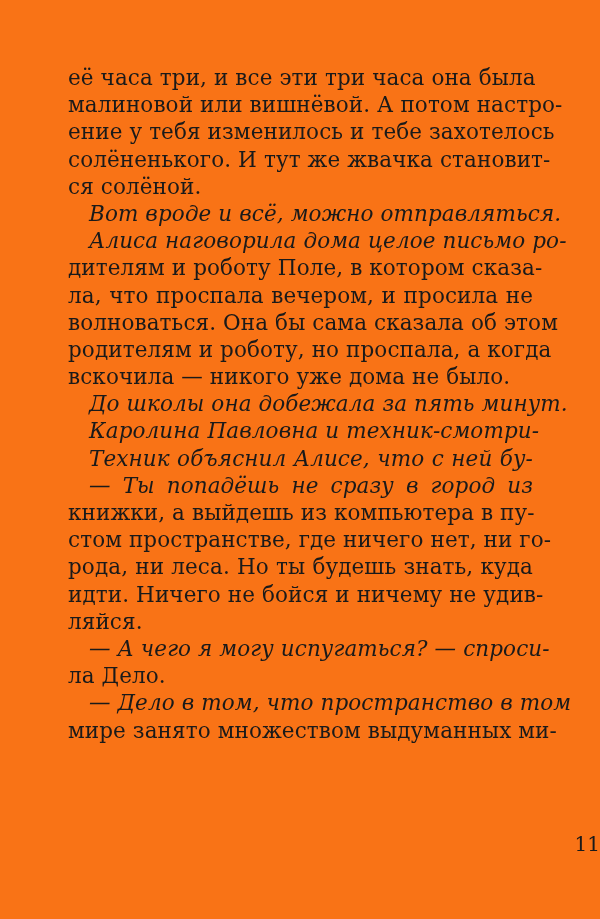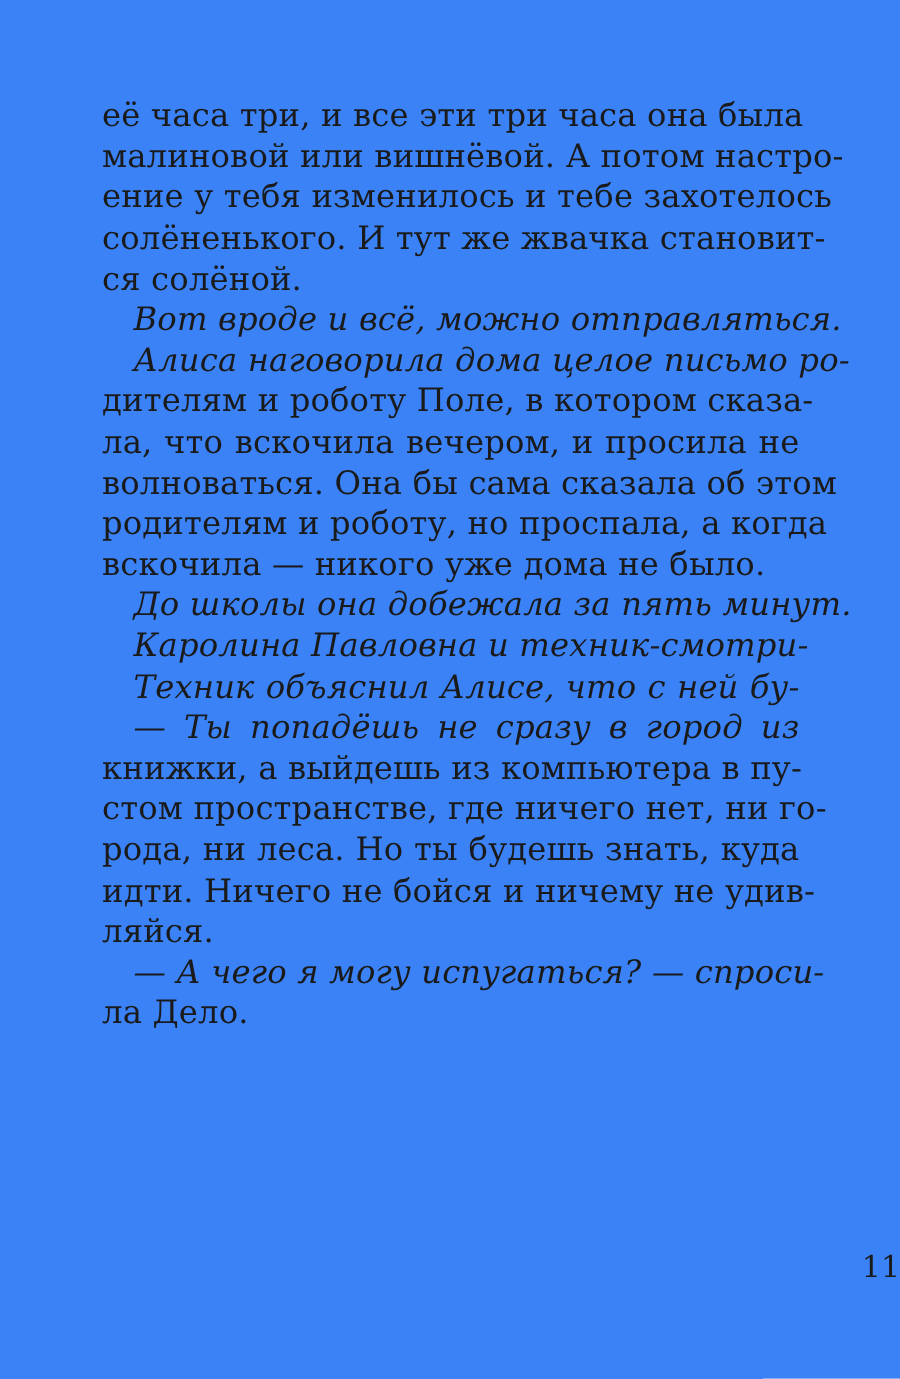--- a/index.html
+++ b/index.html
@@ -11,21 +11,21 @@
       width: 600px;
       height: 919px;
       position: relative;
       overflow: hidden;
       color: #1a1a1a;
     }
     .page {
       position: absolute;
       left: 0; top: 0;
       width: 600px; height: 919px;
-      background: #3b82f6;
+      background: #f97316;
     }
     .text-block {
       position: absolute;
       left: 68px;
       top: 64px;
       width: 465px;
       font-family: "DejaVu Serif", "Liberation Serif", serif;
       font-size: 21.5px;
       line-height: 27.2px;
       letter-spacing: 0.1px;
@@ -66,21 +66,21 @@
         <span class="line">ение у тебя изменилось и тебе захотелось</span>
         <span class="line">солёненького. И тут же жвачка становит-</span>
         <span class="line last">ся солёной.</span>
       </div>
       <div class="paragraph">
         <span class="line indent last">Вот вроде и всё, можно отправляться.</span>
       </div>
       <div class="paragraph">
         <span class="line indent">Алиса наговорила дома целое письмо ро-</span>
         <span class="line">дителям и роботу Поле, в котором сказа-</span>
-        <span class="line">ла, что вскочила вечером, и просила не</span>
+        <span class="line">ла, что проспала вечером, и просила не</span>
         <span class="line">волноваться. Она бы сама сказала об этом</span>
         <span class="line">родителям и роботу, но проспала, а когда</span>
         <span class="line last">вскочила — никого уже дома не было.</span>
       </div>
       <div class="paragraph">
         <span class="line indent last">До школы она добежала за пять минут.</span>
       </div>
       <div class="paragraph">
         <span class="line indent">Каролина Павловна и техник-смотри-</span>
       </div>
@@ -92,15 +92,19 @@
         <span class="line">книжки, а выйдешь из компьютера в пу-</span>
         <span class="line">стом пространстве, где ничего нет, ни го-</span>
         <span class="line">рода, ни леса. Но ты будешь знать, куда</span>
         <span class="line">идти. Ничего не бойся и ничему не удив-</span>
         <span class="line last">ляйся.</span>
       </div>
       <div class="paragraph">
         <span class="line indent">— А чего я могу испугаться? — спроси-</span>
         <span class="line last">ла Дело.</span>
       </div>
+      <div class="paragraph">
+        <span class="line indent">— Дело в том, что пространство в том</span>
+        <span class="line">мире занято множеством выдуманных ми-</span>
+      </div>
     </div>
   <div class="page-number">11</div>
 </div>
 
 </body></html>

